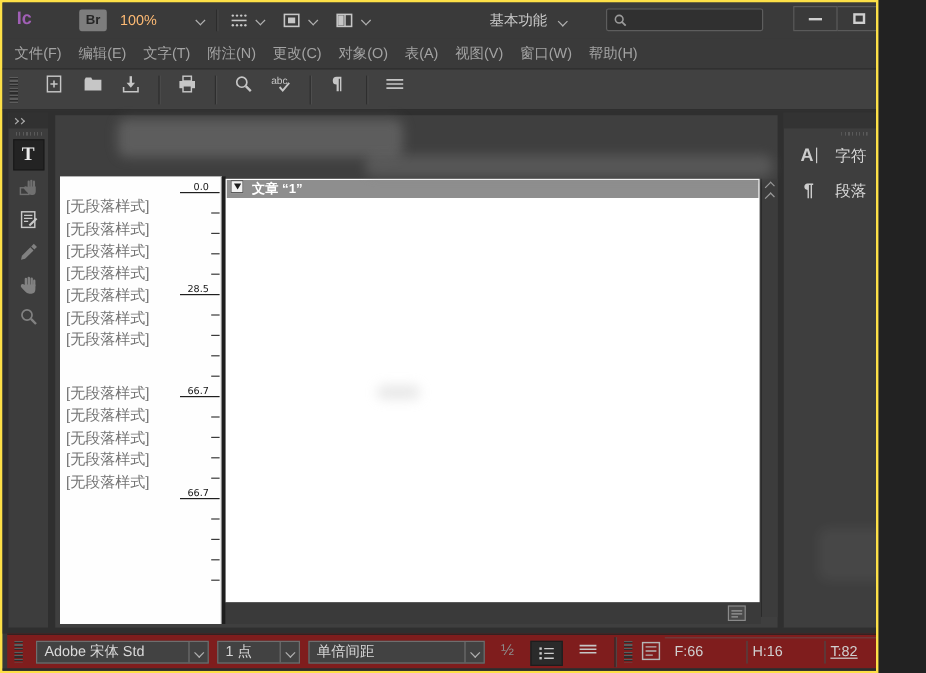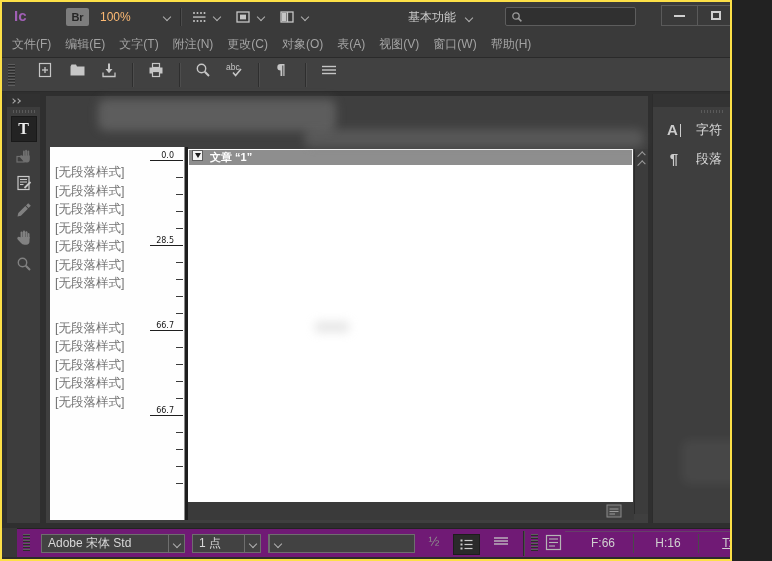--- a/index.html
+++ b/index.html
@@ -88,21 +88,21 @@
 
   
   .rightpanel{position:absolute;left:650px;top:2px;width:119px;height:429px;background:#3e3e3e;border-left:1px solid #2c2c2c;}
   .rightpanel .panelhead{justify-content:flex-end;background:#333333;}
   .rp-item{display:flex;align-items:center;height:29px;padding-left:10px;gap:11px;}
   .rp-icon{width:22px;text-align:center;color:#cccccc;font-size:15px;font-weight:bold;line-height:1;}
   .rp-label{color:#d8d8d8;font-size:13px;}
   .acursor{display:inline-block;width:1px;height:13px;background:#cccccc;margin-left:2px;vertical-align:-2px;}
 
   
-  .statusbar{position:absolute;left:15px;top:526px;width:100%;height:29px;background:#701a75;border-top:1px solid #232323;text-align:center;}
+  .statusbar{position:absolute;left:4px;top:526px;width:100%;height:29px;background:#7f1d1d;border-top:1px solid #232323;}
   .statusbar .gripv{position:absolute;left:6px;top:5px;height:18px;}
   .dd{position:absolute;top:5px;height:19px;background:#424242;border:1px solid #6e6e6e;display:flex;align-items:stretch;}
   .dd-val{flex:1;padding:0 6px;font-size:12px;color:#d8d8d8;white-space:nowrap;overflow:hidden;display:flex;align-items:center;}
   .dd-btn{width:16px;border-left:1px solid #6e6e6e;display:flex;align-items:center;justify-content:center;}
   .sb-icon{position:absolute;top:5px;display:flex;align-items:center;justify-content:center;}
   .halficon{color:#8d8d8d;font-size:13px;}
   .pressed{width:27px;height:21px;background:#2a2a2a;border:1px solid #1d1d1d;}
   .sb-sep{position:absolute;left:506px;top:2px;width:1px;height:25px;background:#2b2b2b;box-shadow:1px 0 0 #4d4d4d;}
   .counts{position:absolute;left:552px;top:5px;display:flex;}
   .count{width:65px;color:#d0d0d0;font-size:12px;line-height:19px;border-right:1px solid #4a4a4a;padding-left:4px;}
@@ -438,20 +438,21 @@
           <i class="chv"></i>
         </span>
     </div>
     <div class="dd" style="left:175px;width:69px">
       <span class="dd-val">1 点</span>
       <span class="dd-btn">
           <i class="chv"></i>
         </span>
     </div>
     <div class="dd" style="left:251px;width:147px">
+      <span class="dd-val">单倍间距</span>
       <span class="dd-btn">
           <i class="chv"></i>
         </span>
     </div>
 
     <div class="sb-icon" style="left:408px;width:18px">
       <span class="halficon">½</span>
     </div>
     <div class="sb-icon pressed" style="left:436px">
       <svg width="15" height="15" viewBox="0 0 15 15">

